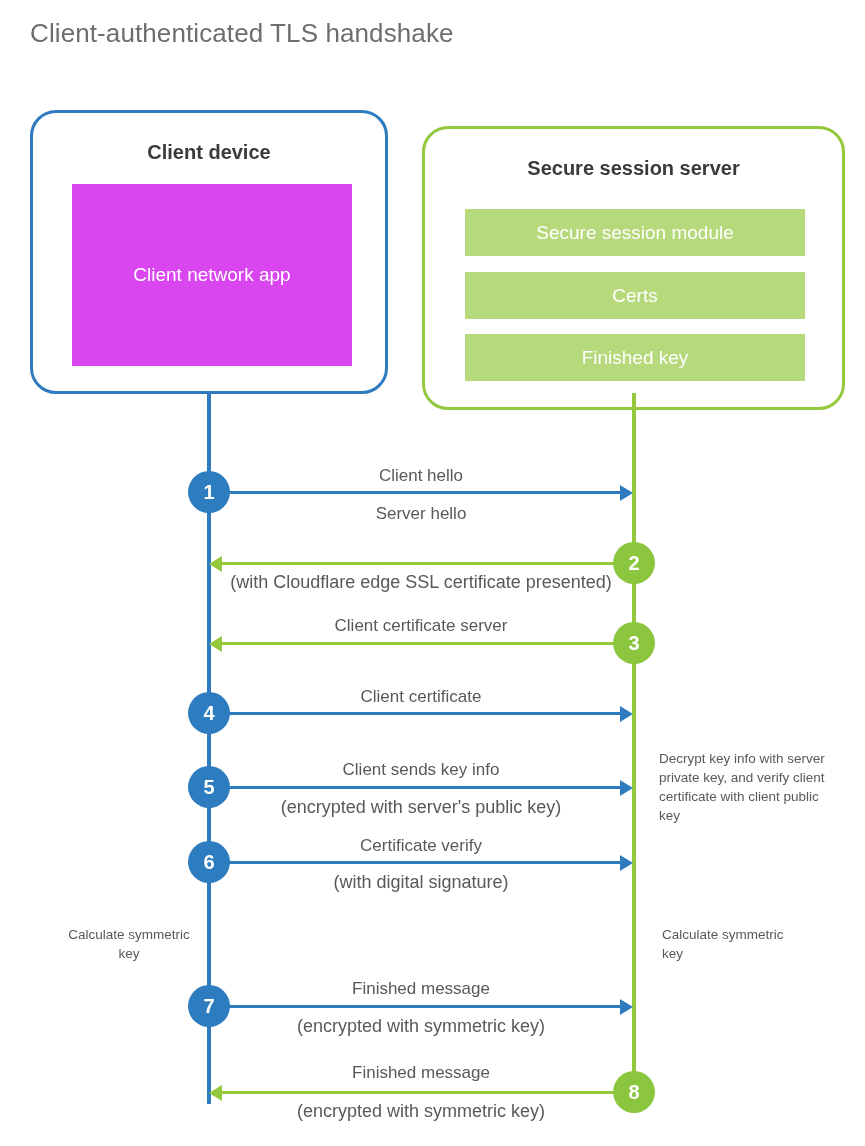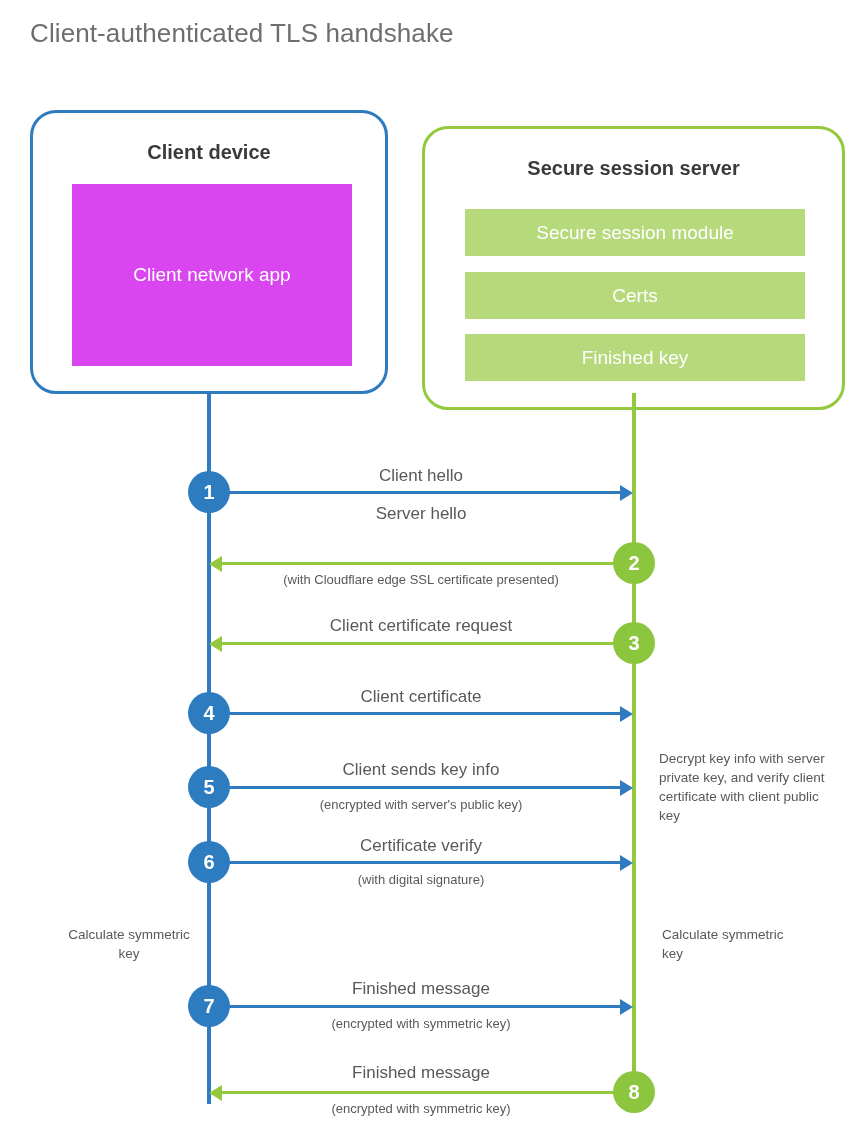--- a/index.html
+++ b/index.html
@@ -157,21 +157,21 @@
   .msg-label {
     position: absolute;
     text-align: center;
     font-size: 17px;
     color: #58595b;
     white-space: nowrap;
   }
   .msg-sublabel {
     position: absolute;
     text-align: center;
-    font-size: 13px;
+    font-size: 18px;
     color: #58595b;
     white-space: nowrap;
   }
 
   
   .side-note {
     position: absolute;
     font-size: 13.5px;
     line-height: 1.42;
     color: #58595b;
@@ -221,21 +221,21 @@
   <div class="msg-line blue" style="left:209px; top:491px; width:411px;"></div>
   <div class="arrow-head right blue" style="left:620px; top:485px;"></div>
   <div class="step-circle blue" style="left:188px; top:471px;">1</div>
 
   <div class="msg-label" style="left:209px; top:504px; width:424px;">Server hello</div>
   <div class="msg-line green" style="left:222px; top:562px; width:411px;"></div>
   <div class="arrow-head left green" style="left:209px; top:556px;"></div>
   <div class="msg-sublabel" style="left:209px; top:572px; width:424px;">(with Cloudflare edge SSL certificate presented)</div>
   <div class="step-circle green" style="left:613px; top:542px;">2</div>
 
-  <div class="msg-label" style="left:209px; top:616px; width:424px;">Client certificate request</div>
+  <div class="msg-label" style="left:209px; top:616px; width:424px;">Client certificate server</div>
   <div class="msg-line green" style="left:222px; top:642px; width:411px;"></div>
   <div class="arrow-head left green" style="left:209px; top:636px;"></div>
   <div class="step-circle green" style="left:613px; top:622px;">3</div>
 
   <div class="msg-label" style="left:209px; top:687px; width:424px;">Client certificate</div>
   <div class="msg-line blue" style="left:209px; top:712px; width:411px;"></div>
   <div class="arrow-head right blue" style="left:620px; top:706px;"></div>
   <div class="step-circle blue" style="left:188px; top:692px;">4</div>
 
   <div class="msg-label" style="left:209px; top:760px; width:424px;">Client sends key info</div>

